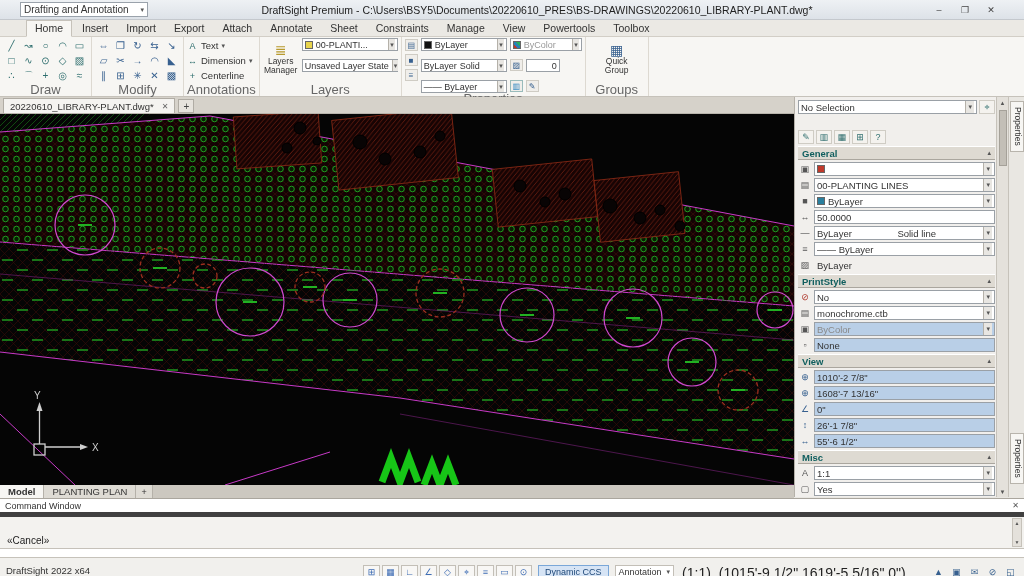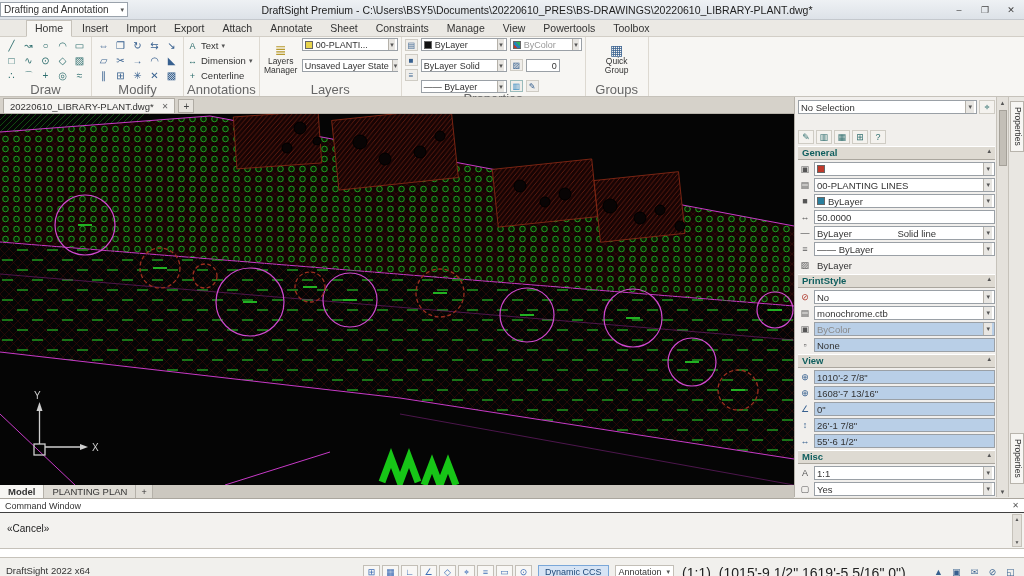--- a/index.html
+++ b/index.html
@@ -1,20 +1,20 @@
 <!DOCTYPE html>
 <html><head>
 <meta charset="utf-8">
 <style>
   *{box-sizing:border-box;margin:0;padding:0}
   html,body{width:1024px;height:576px;overflow:hidden;font-family:"Liberation Sans",sans-serif;font-size:11px;color:#333;background:#e9e7e2}
   #app{position:relative;width:1024px;height:576px}
 
   
-  .titlebar{position:absolute;top:0;left:0;right:0;height:20px;background:linear-gradient(#eef1f4,#dde2e8);border-bottom:1px solid #c4c8cd;display:flex;align-items:center;padding:0 0;gap:6px}
+  .titlebar{position:absolute;top:0;left:0;right:0;height:20px;background:linear-gradient(#eef1f4,#dde2e8);border-bottom:1px solid #c4c8cd;display:flex;align-items:center;padding:0 20px;gap:6px}
   .wscombo{display:flex;align-items:center;gap:4px;background:#fff;border:1px solid #9aa2ab;height:15px;padding:0 3px;font-size:10px;width:128px}
   .wscombo .dd{margin-left:auto}
   .dd{font-size:7px;color:#555}
   .tbtitle{flex:1;text-align:center;font-size:10.5px;color:#222;white-space:nowrap;overflow:hidden}
   .winctl{display:flex}
   .wcbtn{width:26px;height:16px;display:flex;align-items:center;justify-content:center;font-size:9px;color:#444}
 
   
   .rtabs{position:absolute;top:20px;left:0;right:0;height:17px;background:#ebe9e4;display:flex;align-items:flex-end;padding-left:26px;gap:2px;border-bottom:1px solid #d2cec6}
   .rtab{padding:1px 8px 2px;font-size:10.5px;color:#333}
@@ -53,21 +53,21 @@
 
   
   .rpanel{position:absolute;top:97px;left:794px;width:214px;height:400px;background:#f1efec;border-left:1px solid #b5b1a9;padding:3px 13px 0 3px}
   .selrow{display:flex;gap:2px;margin-bottom:16px}
   .pfield{flex:1;display:flex;align-items:center;border:1px solid #9aa0a6;background:#fff;height:14px;font-size:9.5px;padding:0 2px;gap:3px;white-space:nowrap;overflow:hidden}
   .pfield .dd{margin-left:auto;background:#e8e6e2;border-left:1px solid #b5b1a9;height:100%;display:flex;align-items:center;padding:0 2px;flex:none}
   .pfield.hl{background:#b9cfe7}
   .pfield.noborder{border-color:transparent;background:transparent}
   .ptools{display:flex;gap:2px;margin-bottom:2px}
   .ptool{width:16px;height:14px;border:1px solid #cfccc4;background:#f4f2ee;color:#2e6e6e;font-size:9px;display:flex;align-items:center;justify-content:center}
-  .psec{height:14px;background:#dedad2;border-top:1px solid #fff;border-bottom:1px solid #aaa69e;display:flex;align-items:flex-start;padding:0 4px;margin:1px 0}
+  .psec{height:14px;background:#dedad2;border-top:1px solid #fff;border-bottom:1px solid #aaa69e;display:flex;align-items:center;padding:0 4px;margin:1px 0}
   .psec b{font-size:9.5px;color:#0f5e5e}
   .psec .col{margin-left:auto;font-size:7px;color:#555}
   .prow{display:flex;align-items:center;height:16px;gap:2px}
   .picon{width:14px;text-align:center;font-size:9px;color:#555;flex:none}
   .picon.blue{color:#37608f}.picon.red{color:#b03a2e}
   .pval{overflow:hidden;white-space:nowrap}
   .gray{color:#8a8a8a}
   .rsname{margin-left:auto;padding-right:2px}
   .pscroll{position:absolute;top:0;right:0;width:12px;height:400px;background:#e4e1db;border-left:1px solid #c6c2ba;display:flex;flex-direction:column;align-items:center;font-size:6px;color:#555}
   .pthumb{width:8px;height:56px;background:#c3bfb7;border:1px solid #a5a199;margin-top:2px}
@@ -82,21 +82,21 @@
   
   .sheettabs{position:absolute;top:485px;left:0;width:794px;height:13px;background:#ccc8c0;display:flex;align-items:stretch;font-size:9.5px}
   .stab{padding:0 8px;display:flex;align-items:center;color:#333;border-right:1px solid #b5b1a9;background:#dedbd4}
   .stab.active{background:#f7f6f3;font-weight:bold}
   .stab.plus{padding:0 5px;font-size:9px}
 
   
   .cmdwin{position:absolute;top:498px;left:0;right:0;height:59px;border-top:1px solid #aaa69e}
   .cmdtitle{height:13px;background:#ffffff;display:flex;align-items:center;padding:0 5px;font-size:9px;color:#333}
   .cmdtitle .x{margin-left:auto;font-size:8px;color:#555}
-  .cmdhist{position:relative;height:36px;background:#f3f2ef;border-top:1px solid #404040;font-size:10px;padding:10px 0 0 7px;color:#222}
+  .cmdhist{position:relative;height:36px;background:#f3f2ef;border-top:5px solid #404040;font-size:10px;padding:18px 0 0 7px;color:#222}
   .cmdscroll{position:absolute;right:2px;top:1px;bottom:1px;width:10px;background:#e4e1db;border:1px solid #c6c2ba;display:flex;flex-direction:column;justify-content:space-between;align-items:center;font-size:5px;color:#555;padding:1px 0}
   .cmdinput{height:10px;background:#fff;border-top:1px solid #c5c1b9}
 
   
   .statusbar{position:absolute;top:557px;left:0;right:0;height:19px;background:#f1f0ed;border-top:1px solid #c6c2ba;display:flex;align-items:flex-start;padding:7px 6px;gap:3px;font-size:9.5px;color:#333;white-space:nowrap}
   .stoggles{display:flex;gap:2px;margin-left:270px}
   .stog{width:17px;height:14px;border:1px solid #c3bfb7;background:#f8f7f5;color:#3e6db5;font-size:9px;display:flex;align-items:center;justify-content:center}
   .ccs{border:1px solid #7aa7d8;background:#d6e4f5;color:#214a7a;font-size:9px;padding:0 6px;height:14px;display:flex;align-items:center;margin-left:3px}
   .scombo{border:1px solid #c3bfb7;background:#fff;height:14px;font-size:9px;display:flex;align-items:center;padding:0 3px;gap:5px;margin-left:3px}
   .coords{margin-left:5px;font-size:14px;color:#222}

